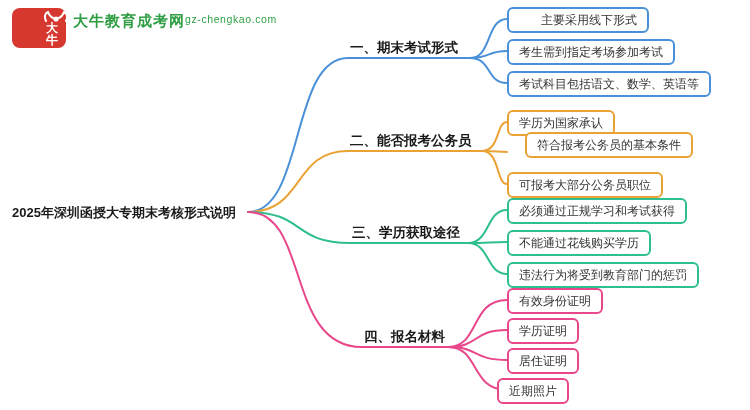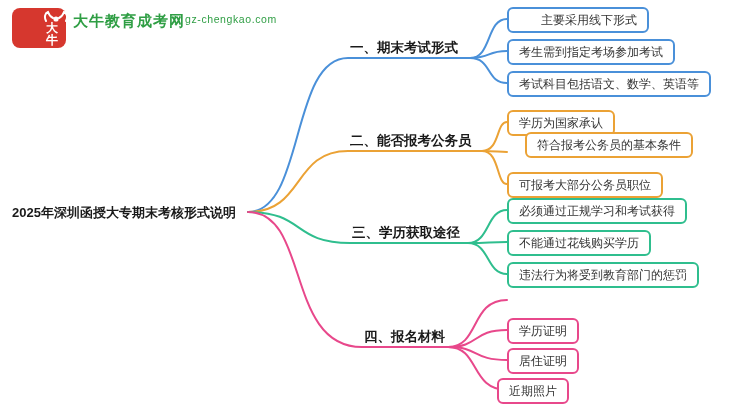--- a/index.html
+++ b/index.html
@@ -97,17 +97,18 @@
   <div class="leaf" style="left: 507px; top: 71px; border-color: rgb(74, 144, 217);">考试科目包括语文、数学、英语等</div>
 
   <div class="leaf" style="left: 507px; top: 110px; border-color: rgb(235, 162, 53);">学历为国家承认</div>
   <div class="leaf" style="left: 507px; top: 132px; border-color: rgb(235, 162, 53); margin-left: 18px;">符合报考公务员的基本条件</div>
   <div class="leaf" style="left: 507px; top: 172px; border-color: rgb(235, 162, 53); text-align: right;">可报考大部分公务员职位</div>
 
   <div class="leaf" style="left: 507px; top: 198px; border-color: rgb(47, 190, 142);">必须通过正规学习和考试获得</div>
   <div class="leaf" style="left: 507px; top: 230px; border-color: rgb(47, 190, 142);">不能通过花钱购买学历</div>
   <div class="leaf" style="left: 507px; top: 262px; border-color: rgb(47, 190, 142);">违法行为将受到教育部门的惩罚</div>
 
+  <div class="leaf" style="left: 507px; top: 288px; border-color: rgb(232, 72, 139);">有效身份证明</div>
   <div class="leaf" style="left: 507px; top: 318px; border-color: rgb(232, 72, 139);">学历证明</div>
   <div class="leaf" style="left: 507px; top: 348px; border-color: rgb(232, 72, 139);">居住证明</div>
   <div class="leaf" style="left: 497px; top: 378px; border-color: rgb(232, 72, 139);">近期照片</div>
 
 </div>
 
 </body></html>

